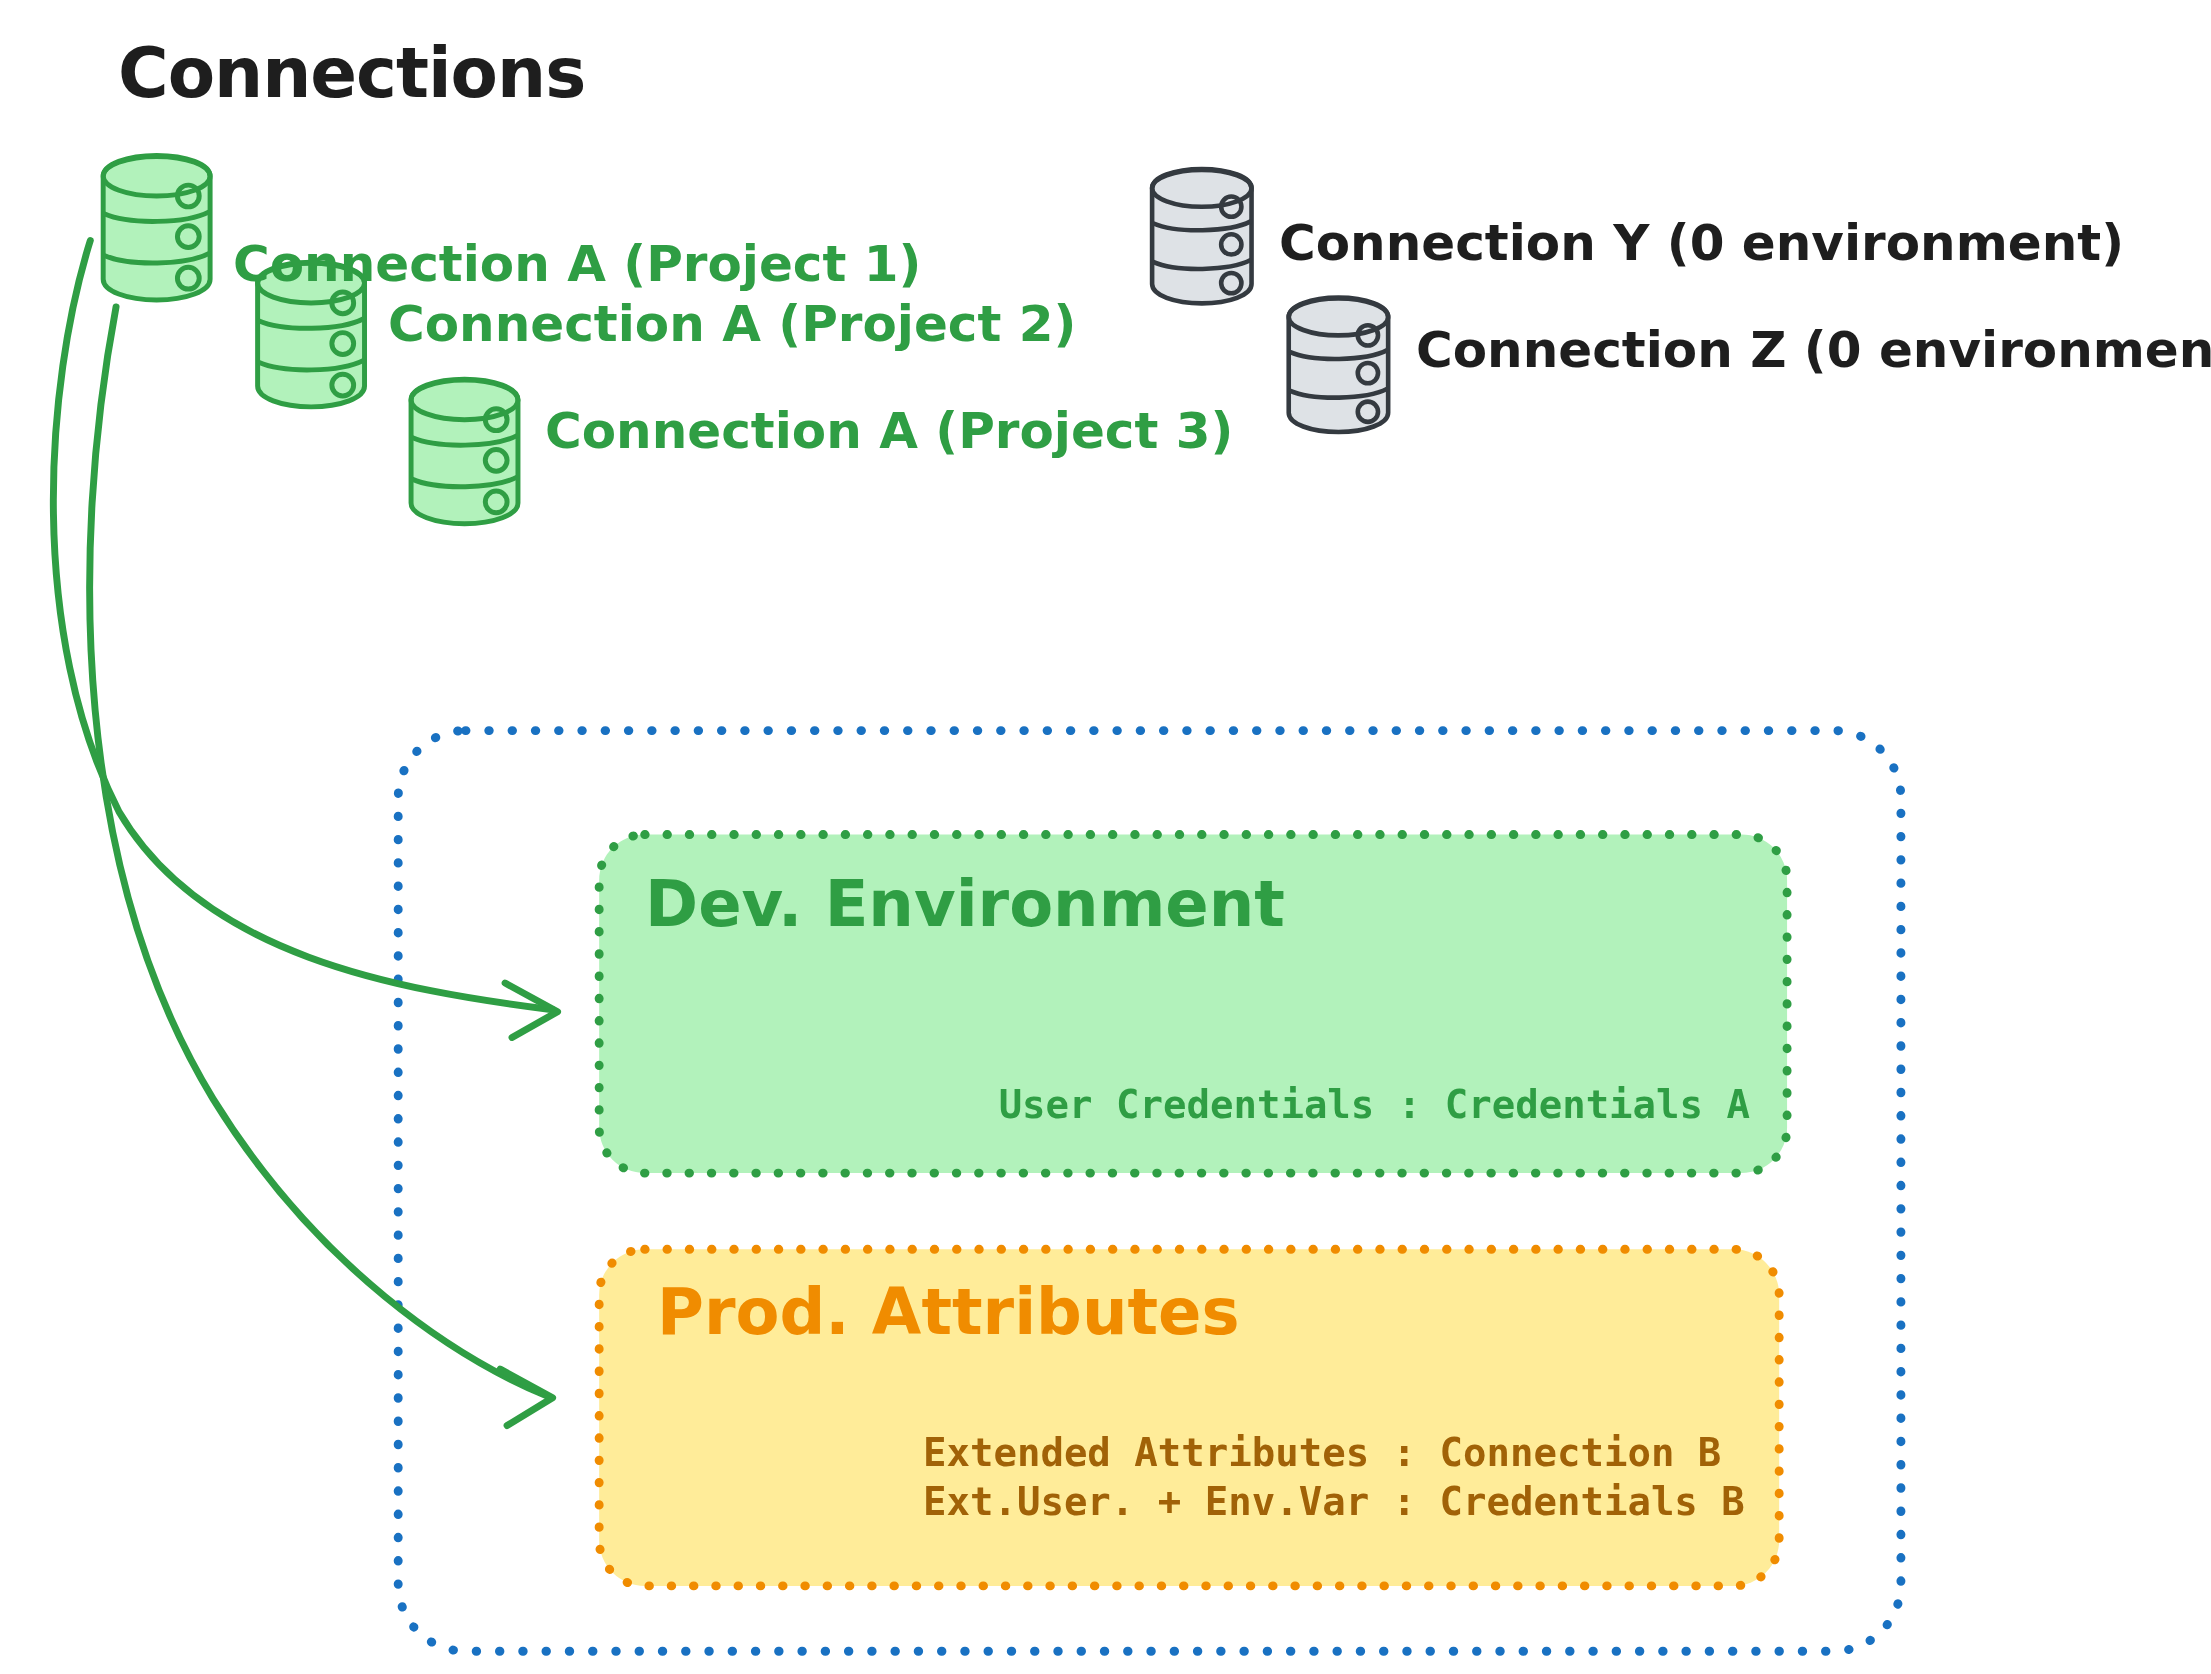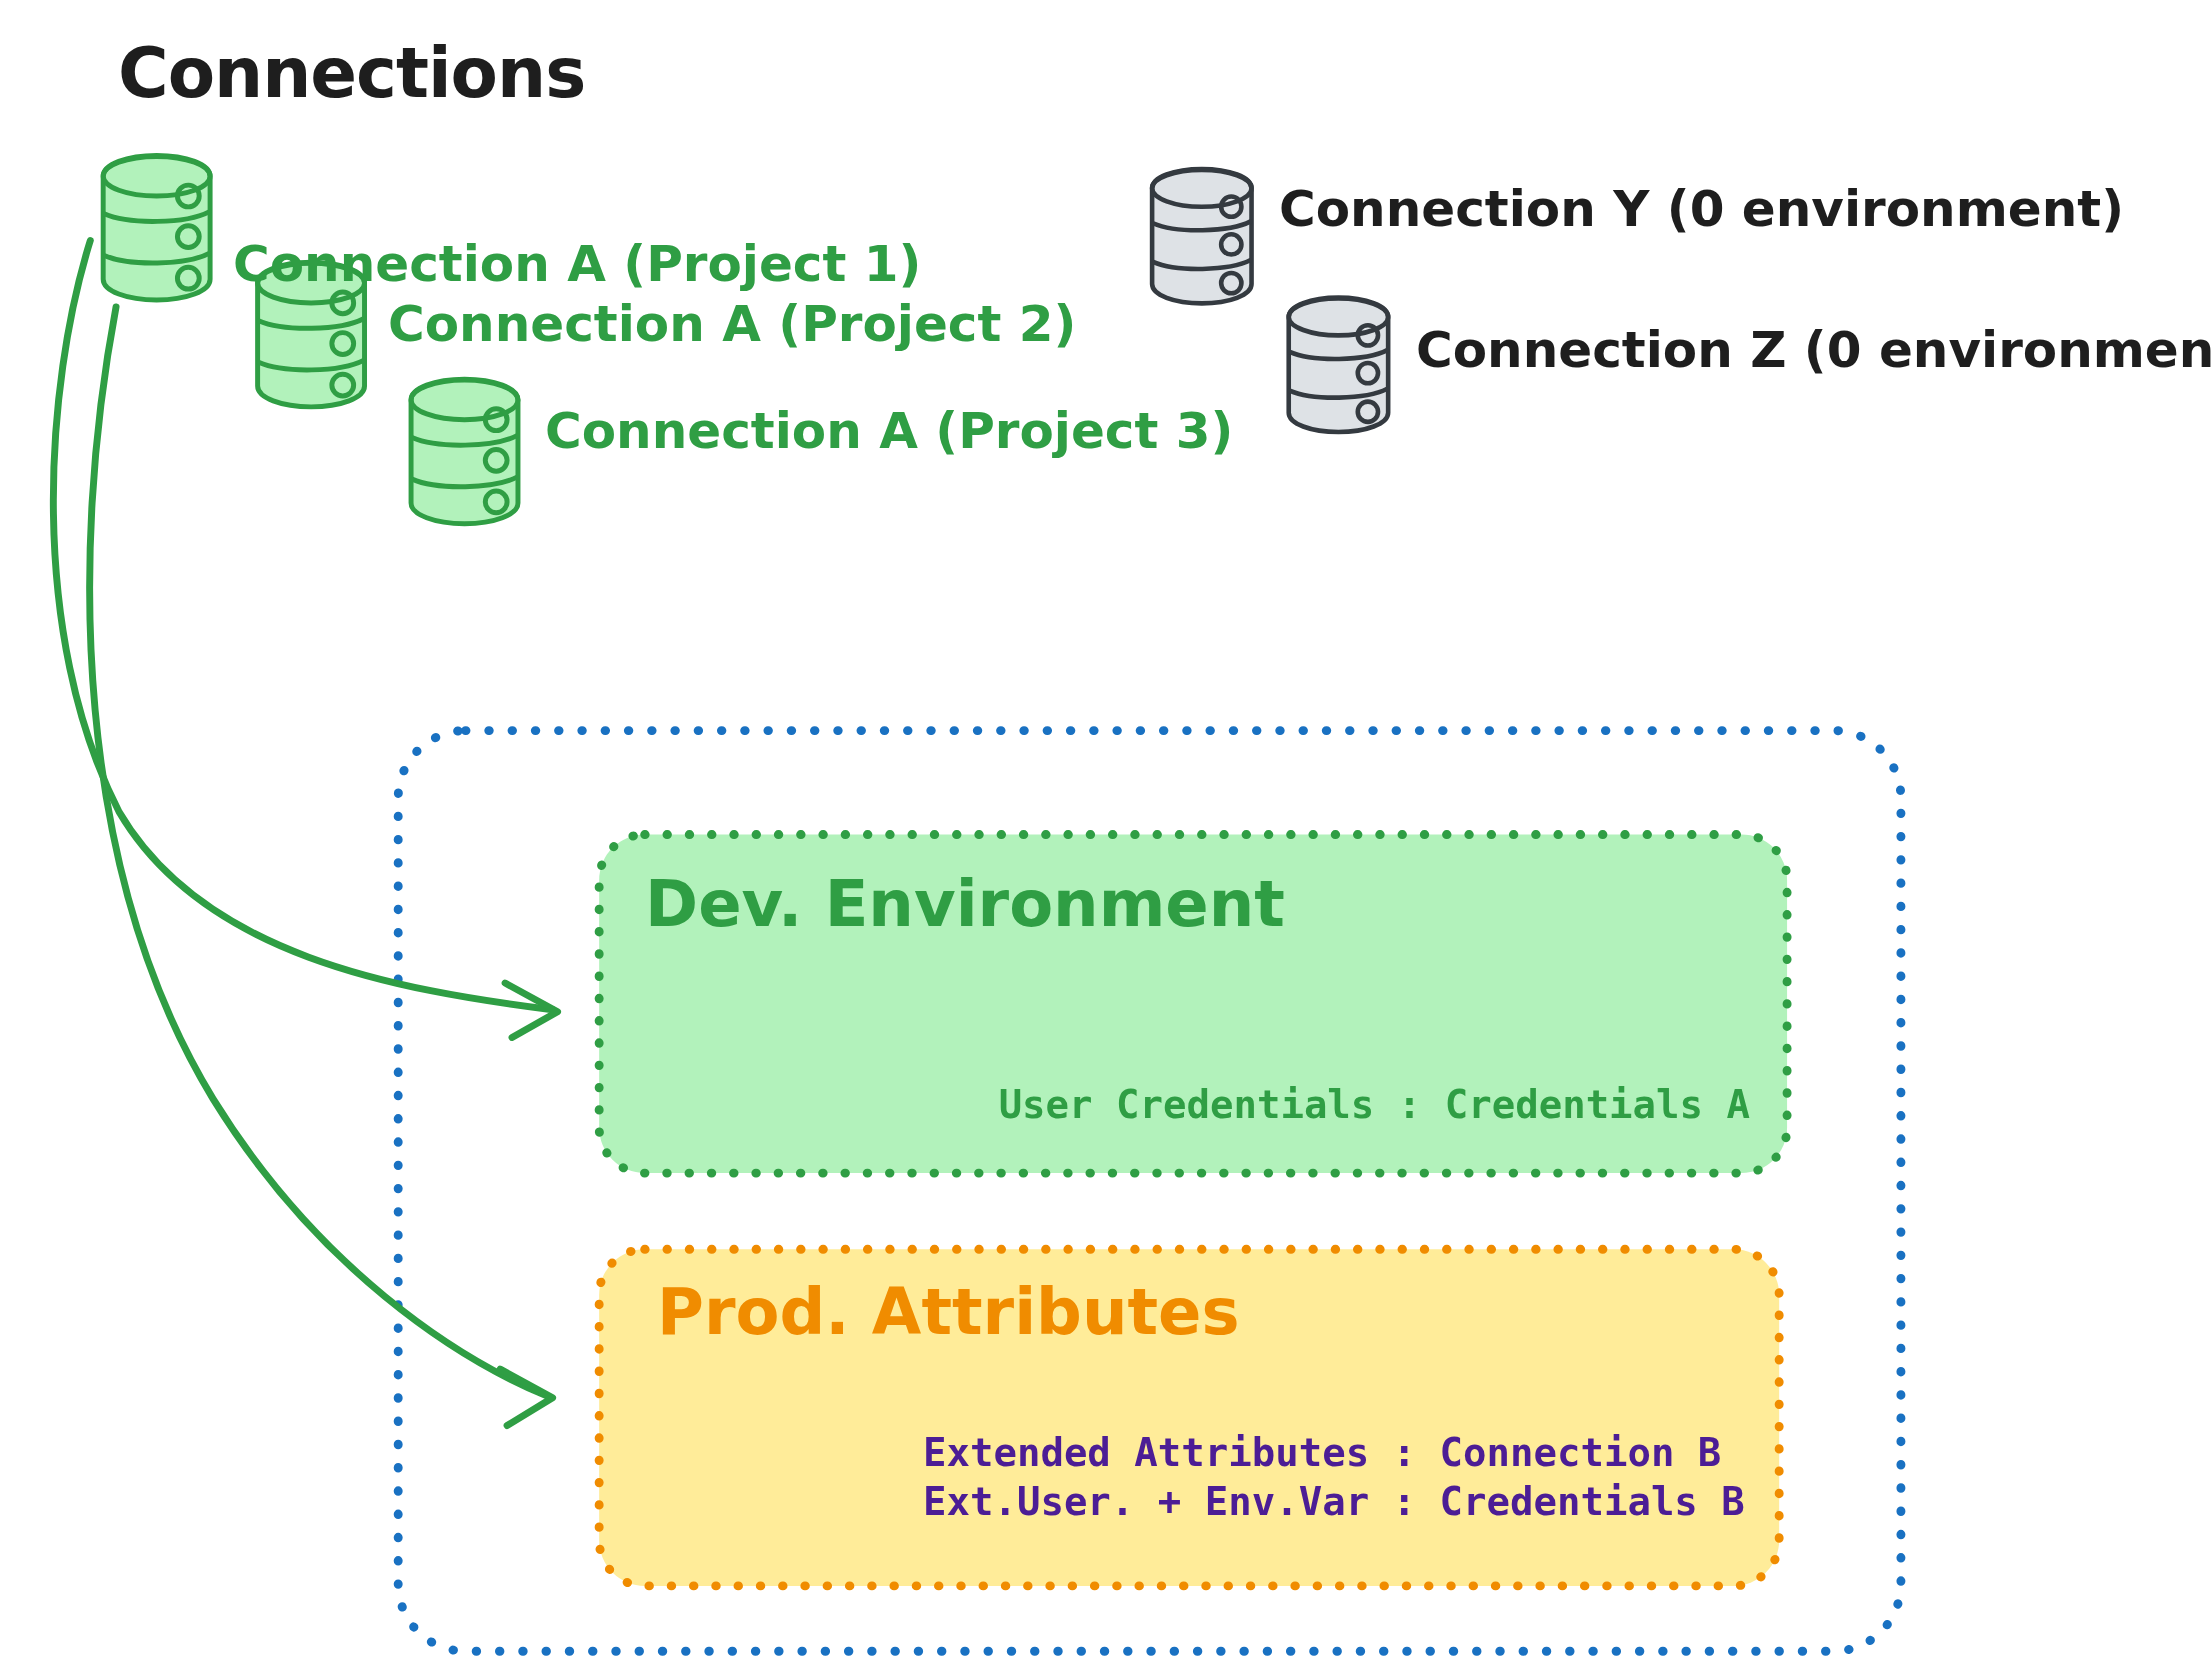--- a/index.html
+++ b/index.html
@@ -6,27 +6,27 @@
   .canvas{position:relative;width:2212px;height:1674px;background:#ffffff;overflow:hidden;
           font-family:"DejaVu Sans",sans-serif;}
   .layer{position:absolute;left:0;top:0;}
   .txt{position:absolute;white-space:nowrap;line-height:1.1;}
   .hand{font-family:"DejaVu Sans",sans-serif;font-weight:600;}
   .mono{font-family:"DejaVu Sans Mono",monospace;font-weight:700;}
   .ink{color:#1e1e1e;}
   .green{color:#2f9e44;}
   .blue{color:#1971c2;}
   .orange{color:#f08c00;}
-  .red{color:#4c1d95;}
+  .red{color:#a16207;}
   .page-title{left:83px;top:36px;font-size:69px;font-weight:700;letter-spacing:-1px;margin-left:35px;}
   .lbl{font-size:50px;}
   .lbl-g1{left:233px;top:189px;margin-top:48px;}
   .lbl-g2{left:388px;top:297px;}
   .lbl-g3{left:545px;top:404px;}
-  .lbl-y{left:1279px;top:182px;}
+  .lbl-y{left:1279px;top:216px;}
   .lbl-z{left:1416px;top:323px;}
   .project-title{left:473px;top:594px;font-size:65px;font-weight:700;}
   .env-title{font-size:64px;}
   .dev-title{left:645px;top:869px;}
   .prod-title{left:657px;top:1277px;}
   .cred-line{right:462px;top:1084px;font-size:39px;}
   .prod-line1{left:923px;top:1432px;font-size:39px;}
   .prod-line2{left:923px;top:1481px;font-size:39px;}
 </style>
 </head>

